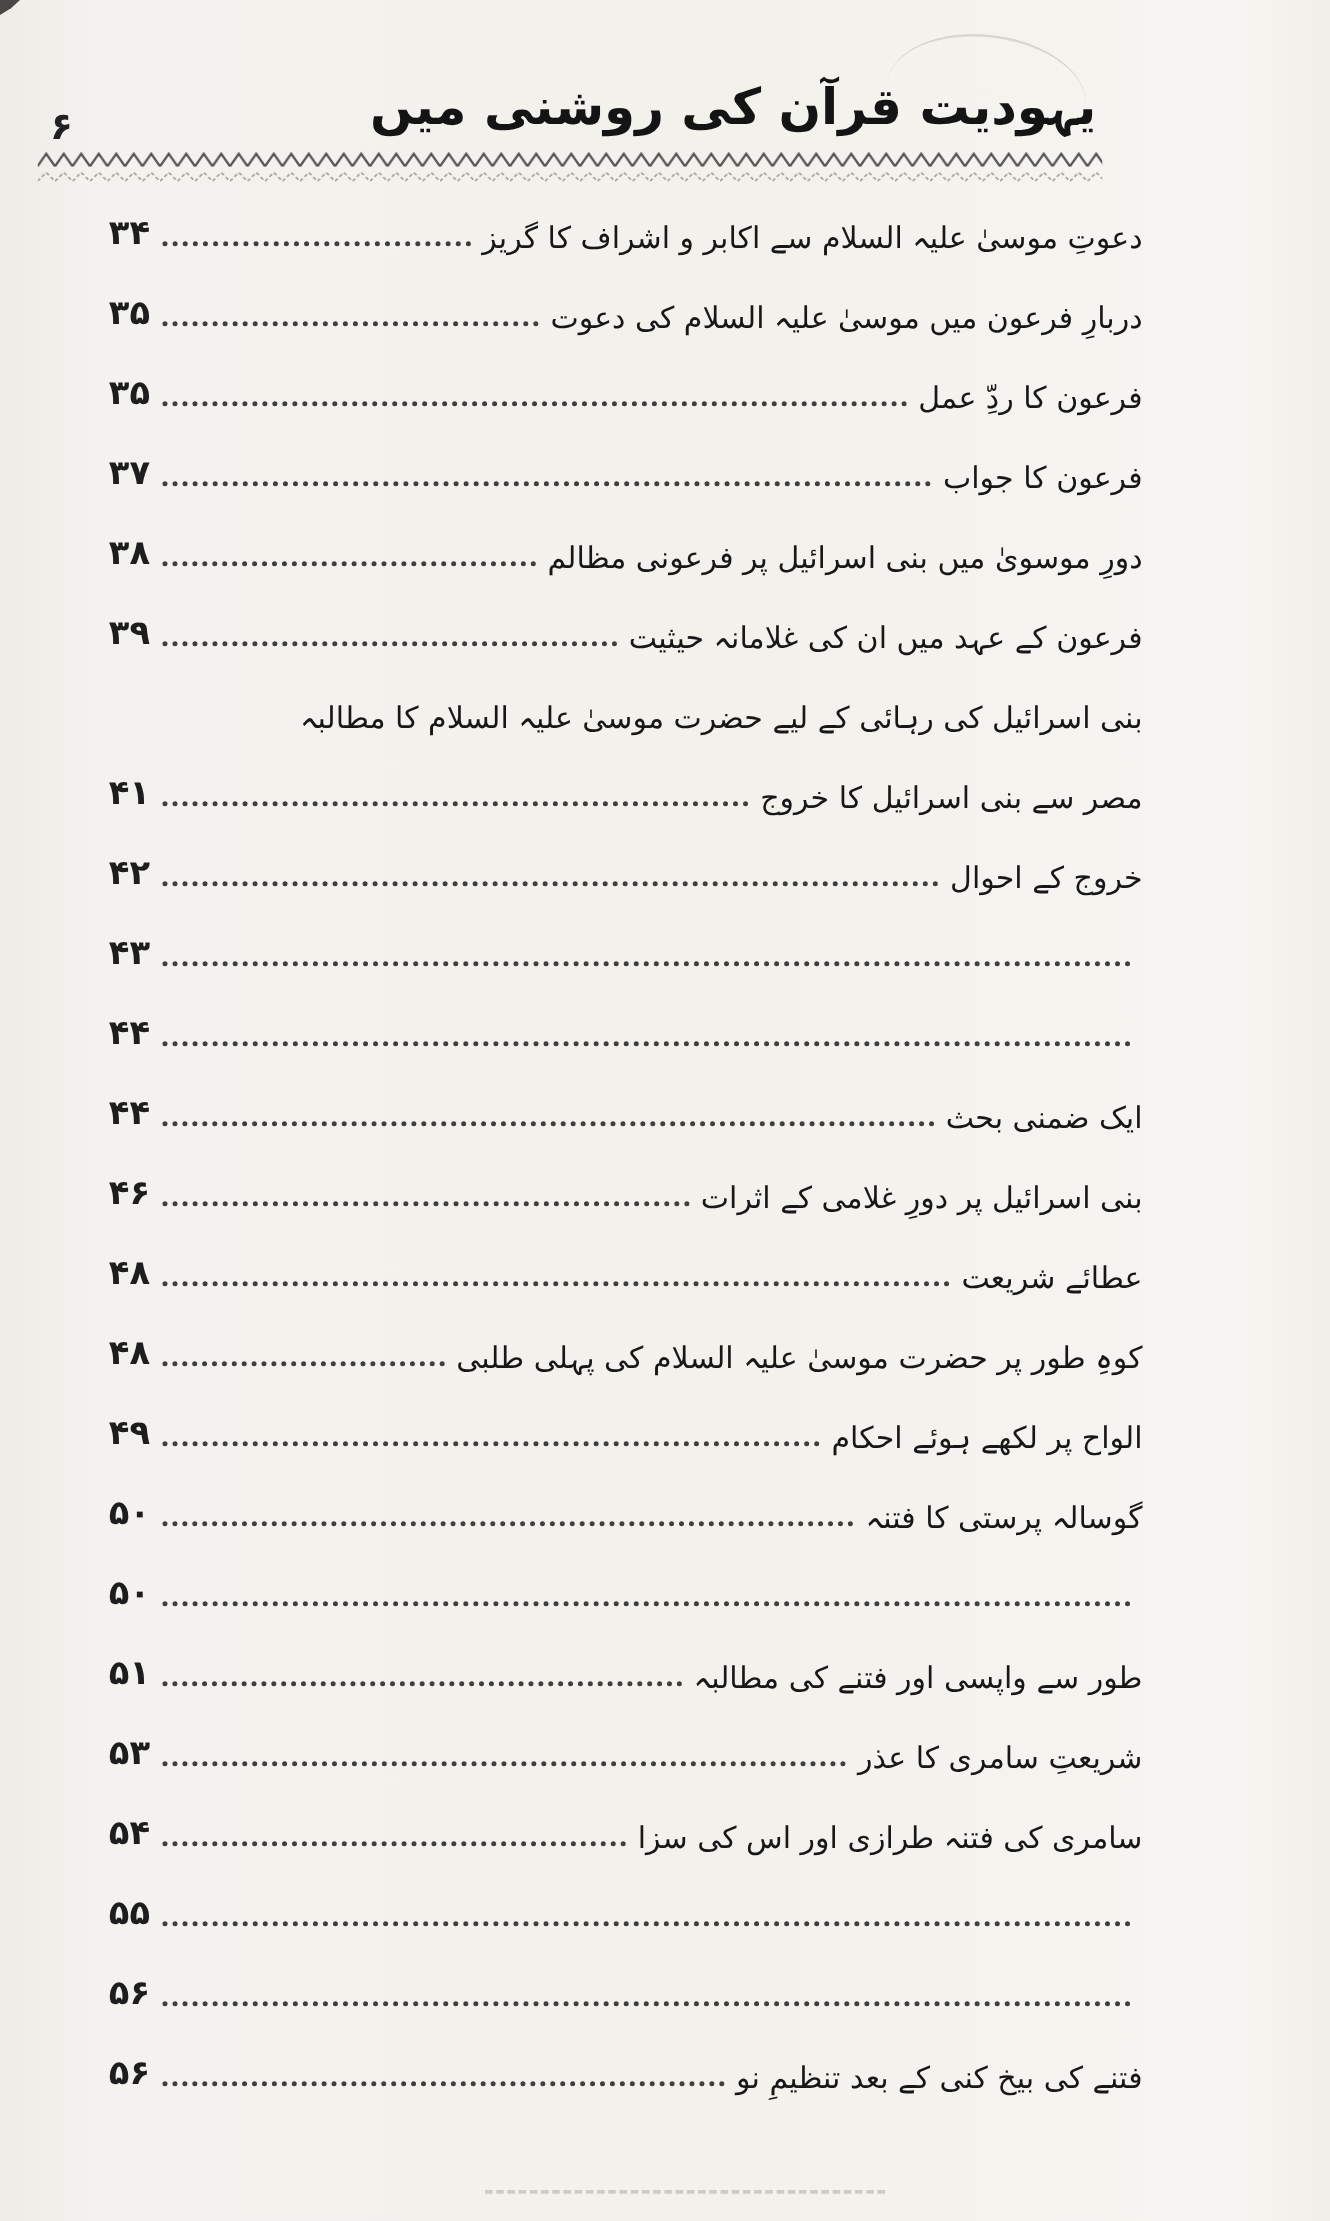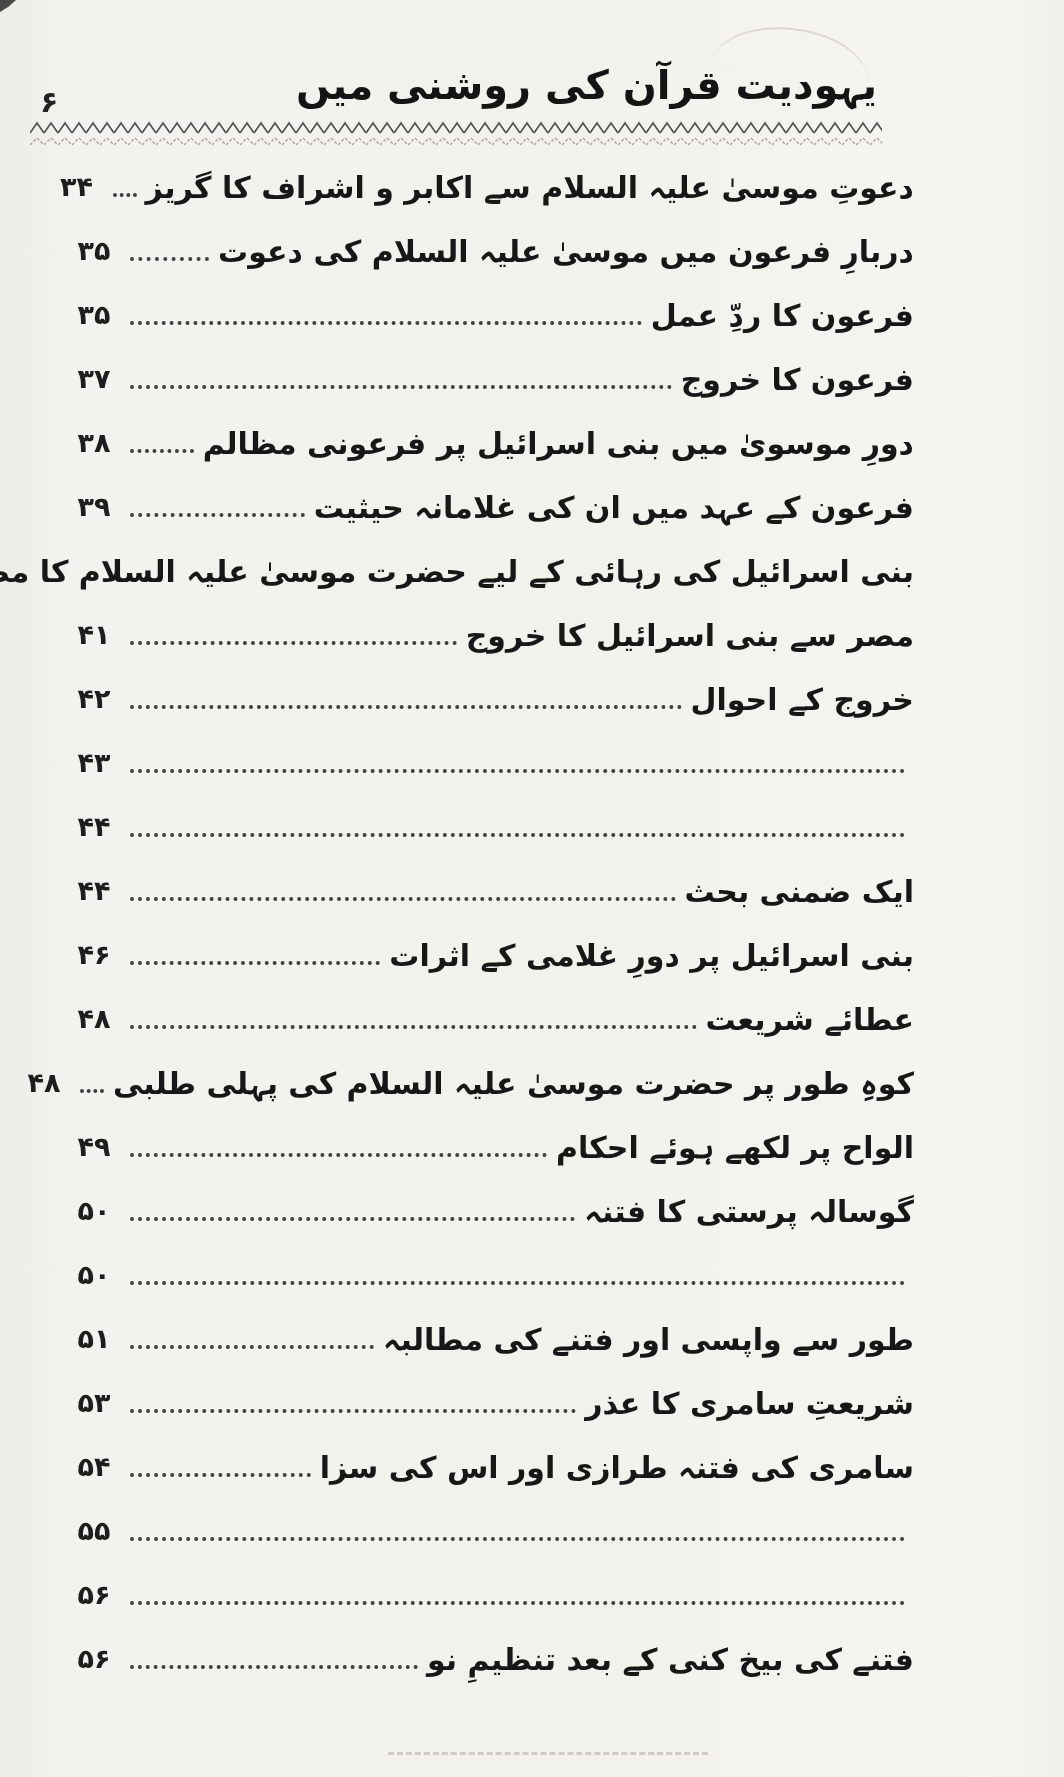--- a/index.html
+++ b/index.html
@@ -44,33 +44,33 @@
   }
   .zigzag{position:absolute;left:30px;top:120px;}
   
   .toc{position:absolute;top:148px;right:0;left:0;}
   .row{
     display:flex;flex-direction:row;align-items:flex-end;
     height:64px;box-sizing:border-box;
     padding:0 150px 0 68px;  
   }
   .t{
-    font-size:30px;font-weight:700;line-height:1.15;color:#171717;
+    font-size:24px;font-weight:400;line-height:1.15;color:#171717;
     white-space:nowrap;margin-bottom:7px;flex:0 0 auto;
   }
   .leader{
     flex:1 1 30px;min-width:24px;height:0;
     border-bottom:4px dotted #2c2c2c;
     margin:0 9px 15px 10px;
     opacity:.9;
   }
   .n{
     font-size:27px;font-weight:700;color:#1d1d1d;
     margin-bottom:10px;flex:0 0 auto;min-width:52px;
-    text-align:center;white-space:nowrap;
+    text-align:right;white-space:nowrap;
   }
 </style>
 </head>
 <body>
 
 <div class="page">
 
   <div class="corner-mark"></div>
   <div class="top-curve"></div>
 
@@ -97,21 +97,21 @@
       <span class="t">دربارِ فرعون میں موسیٰ علیہ السلام کی دعوت</span>
       <span class="leader"></span>
       <span class="n">۳۵</span>
     </div>
     <div class="row">
       <span class="t">فرعون کا ردِّ عمل</span>
       <span class="leader"></span>
       <span class="n">۳۵</span>
     </div>
     <div class="row">
-      <span class="t">فرعون کا خروج</span>
+      <span class="t">فرعون کا جواب</span>
       <span class="leader"></span>
       <span class="n">۳۷</span>
     </div>
     <div class="row">
       <span class="t">دورِ موسویٰ میں بنی اسرائیل پر فرعونی مظالم</span>
       <span class="leader"></span>
       <span class="n">۳۸</span>
     </div>
     <div class="row">
       <span class="t">فرعون کے عہد میں ان کی غلامانہ حیثیت</span>

